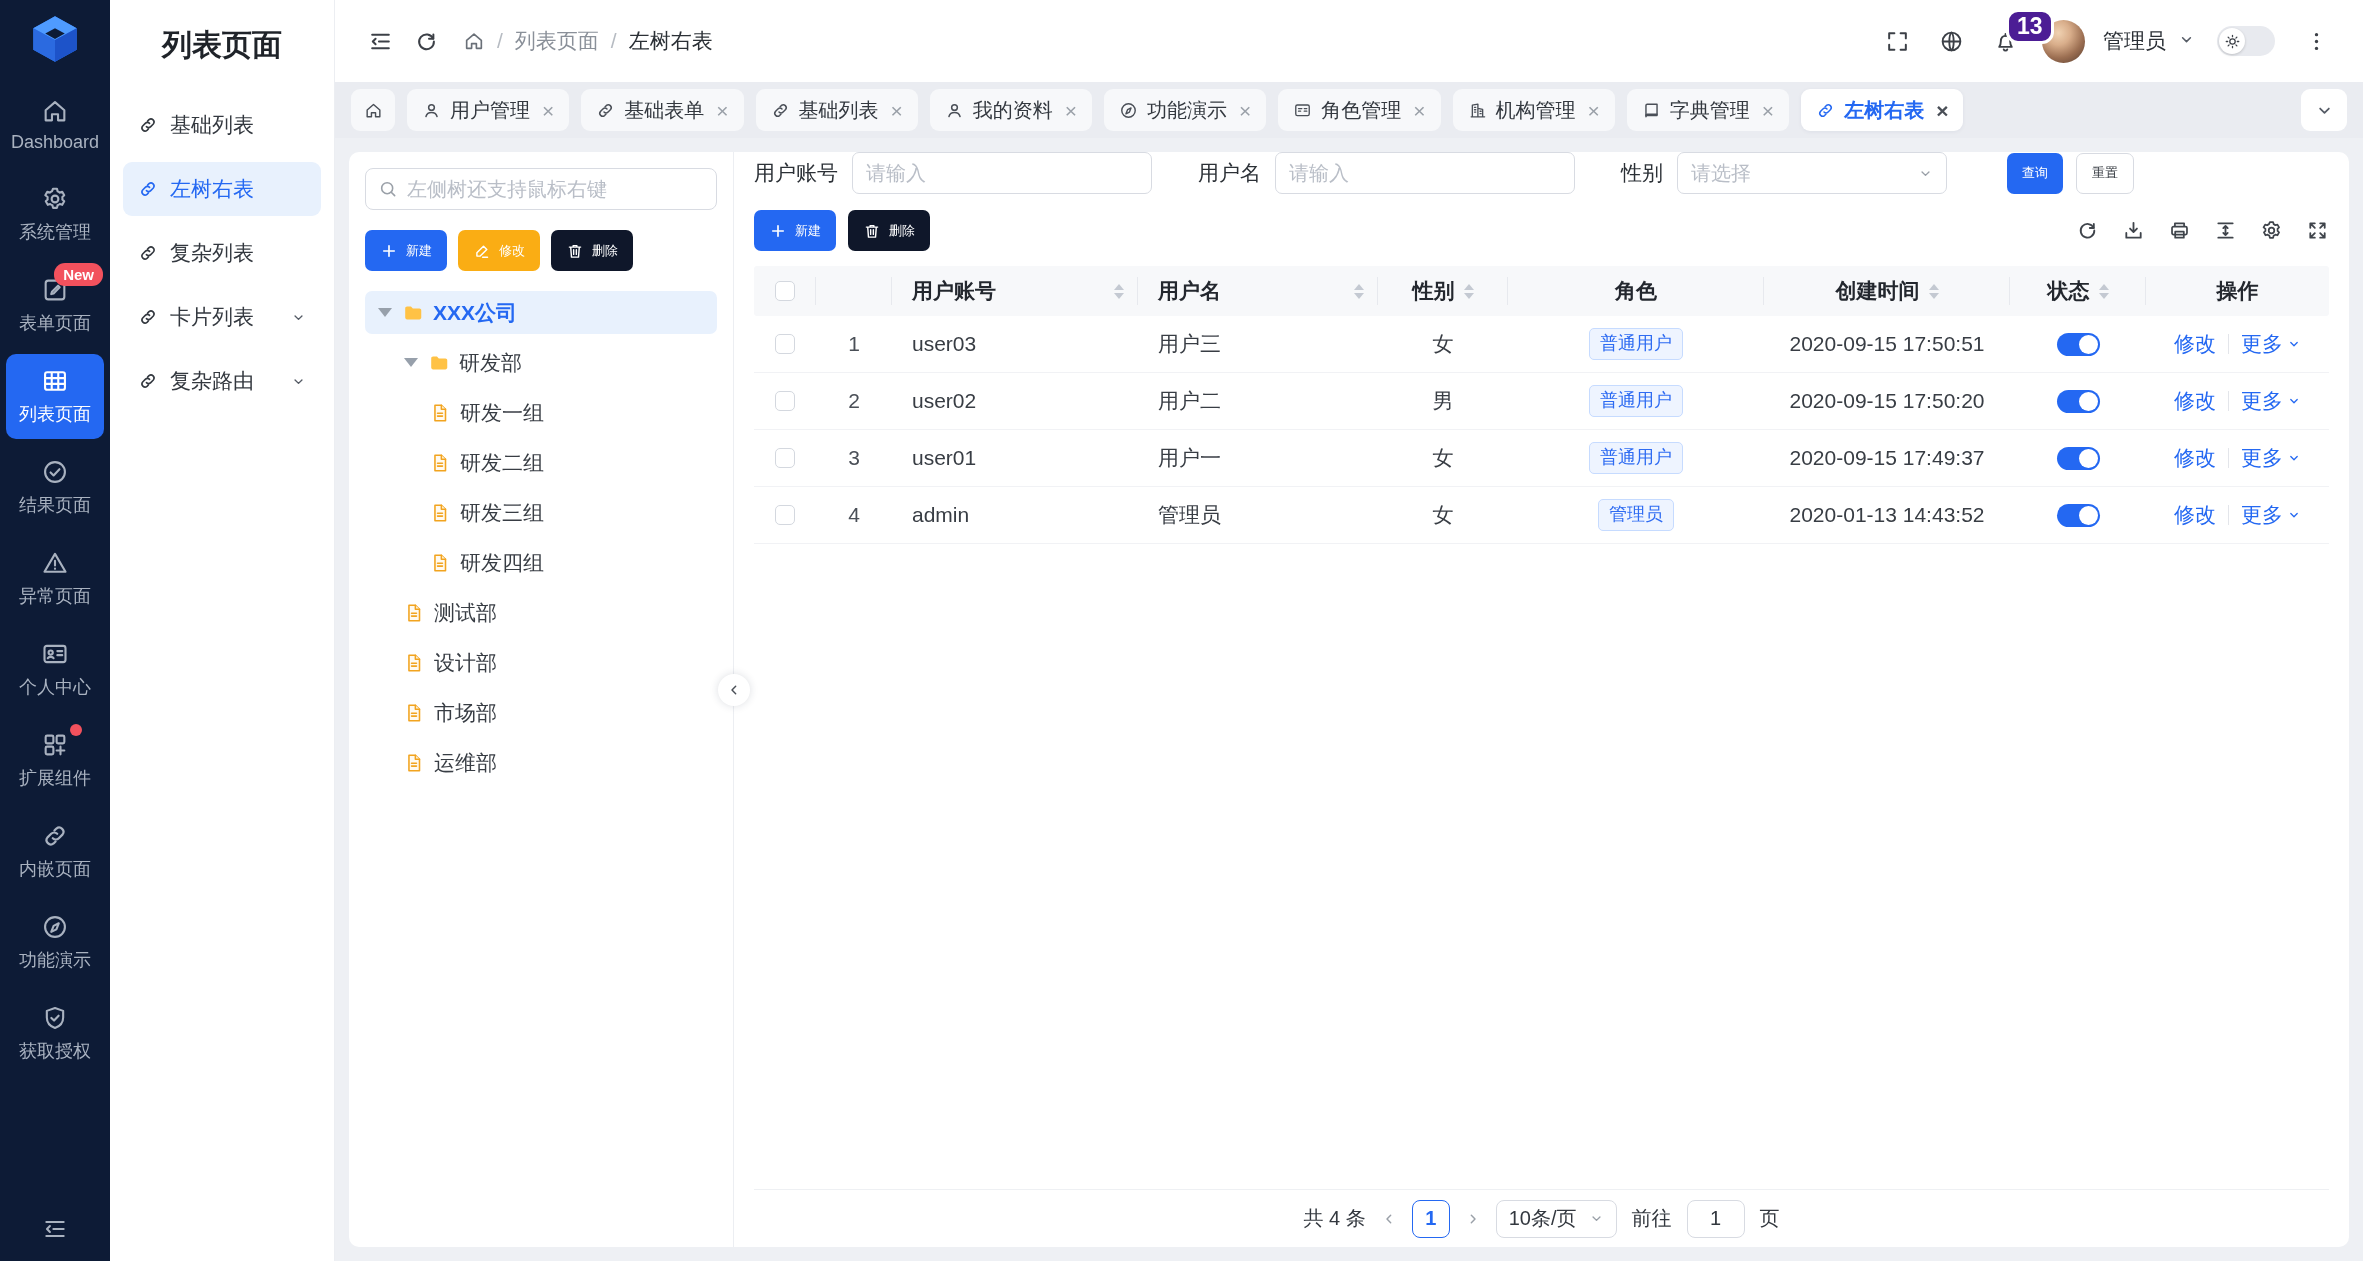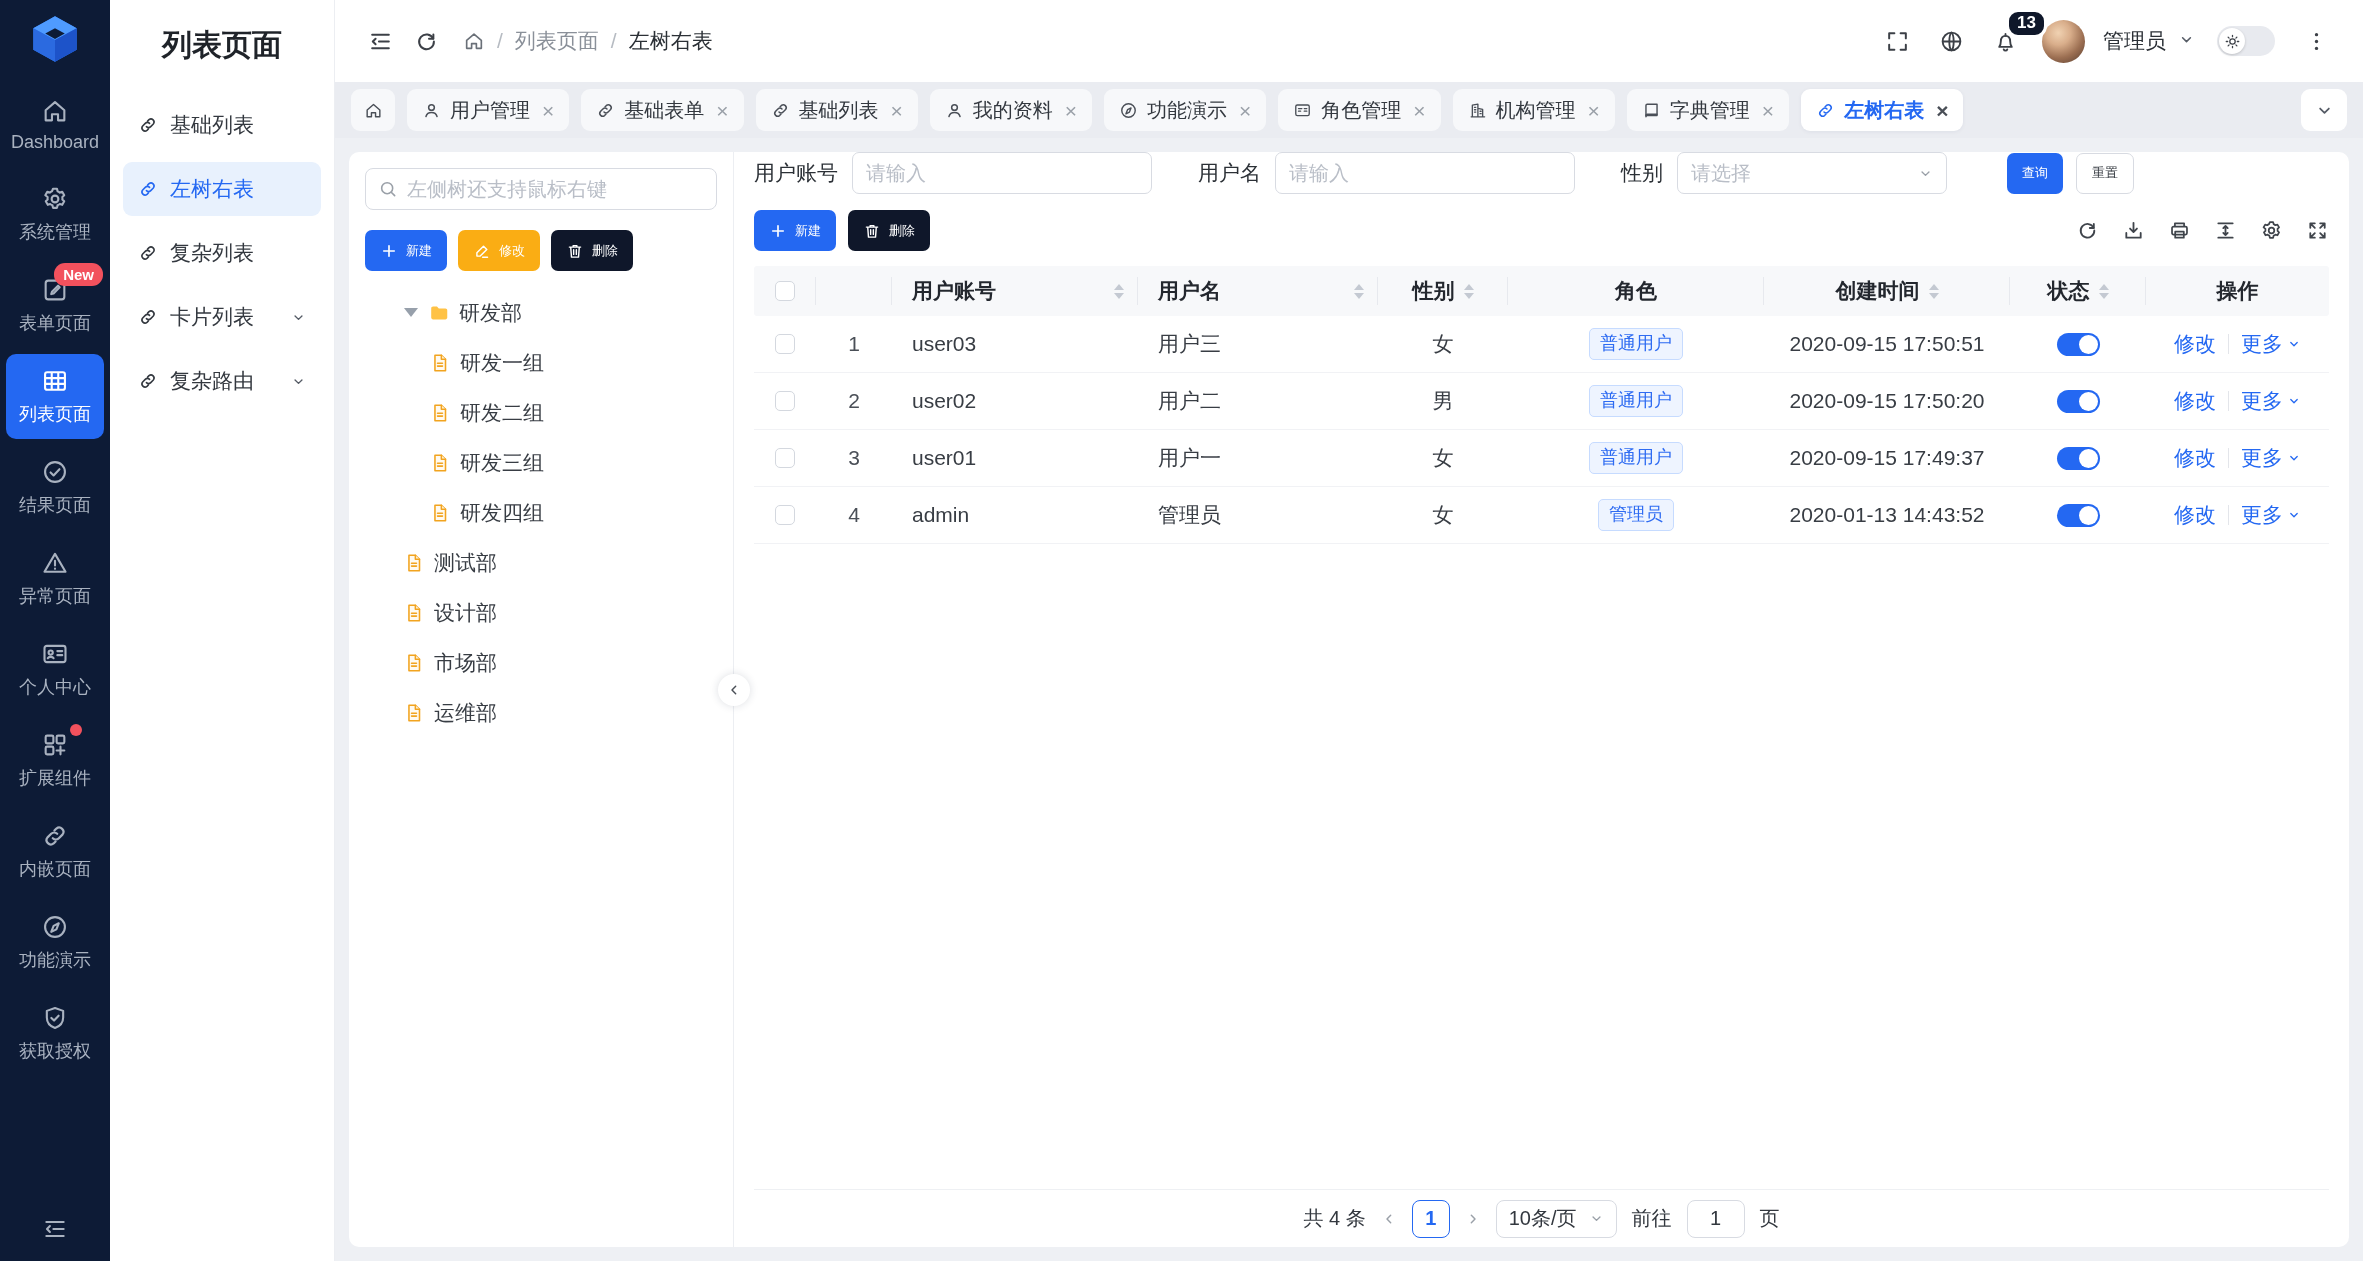--- a/index.html
+++ b/index.html
@@ -36,21 +36,21 @@
 
   .topbar { height:82px; background:#fff; display:flex; align-items:center; padding:0 24px 0 22px; }
   .icon-btn { width:46px; height:46px; display:flex; align-items:center; justify-content:center; color:#3c4047; cursor:pointer; }
   .icon-btn svg { width:25px; height:25px; }
   .breadcrumb { display:flex; align-items:center; gap:12px; font-size:21px; color:#8a9099; margin-left:14px; }
   .breadcrumb svg { width:22px; height:22px; color:#6a7078; }
   .crumb-sep { color:#b6bbc2; }
   .crumb-current { color:#2b3036; }
   .topbar-right { margin-left:auto; display:flex; align-items:center; gap:8px; }
   .bell-wrap { position:relative; }
-  .badge-count { position:absolute; top:-9px; left:24px; background:#0f172a; color:#fff; font-size:17px;
+  .badge-count { position:absolute; top:-9px; left:24px; background:#4c1d95; color:#fff; font-size:23px;
                  padding:2px 8px; border-radius:12px; border:3px solid #fff; line-height:1.1; font-weight:700; }
   .avatar { width:43px; height:43px; border-radius:50%; flex-shrink:0; margin-left:6px;
             background: radial-gradient(circle at 38% 30%, #f0d2b2 0%, #d9ae8b 30%, #9c6f52 62%, #53392b 100%); }
   .username { font-size:21px; color:#2b3036; margin:0 4px 0 10px; }
   .user-chev { color:#565c66; }
   .theme-toggle { width:58px; height:30px; border-radius:15px; background:#e8eaef; position:relative; margin:0 10px 0 14px; cursor:pointer; }
   .theme-knob { position:absolute; top:2px; left:2px; width:26px; height:26px; border-radius:50%; background:#fff;
                 display:flex; align-items:center; justify-content:center; color:#3c4047; box-shadow:0 1px 3px rgba(0,0,0,.18); }
   .theme-knob svg { width:17px; height:17px; }
 
@@ -594,20 +594,29 @@
               <span>修改</span>
             </button>
             <button class="btn red">
               <svg class="ic">
                   <use href="#i-trash"></use>
                 </svg>
               <span>删除</span>
             </button>
           </div>
           <div class="tree">
+            <div class="tree-row lvl0 selected">
+              <span class="caret-slot">
+                  <i class="caret-down"></i>
+                </span>
+              <svg class="ic">
+                  <use href="#i-folder"></use>
+                </svg>
+              <span>XXX公司</span>
+            </div>
             <div class="tree-row lvl1">
               <span class="caret-slot">
                   <i class="caret-down"></i>
                 </span>
               <svg class="ic">
                   <use href="#i-folder"></use>
                 </svg>
               <span>研发部</span>
             </div>
             <div class="tree-row lvl2">

